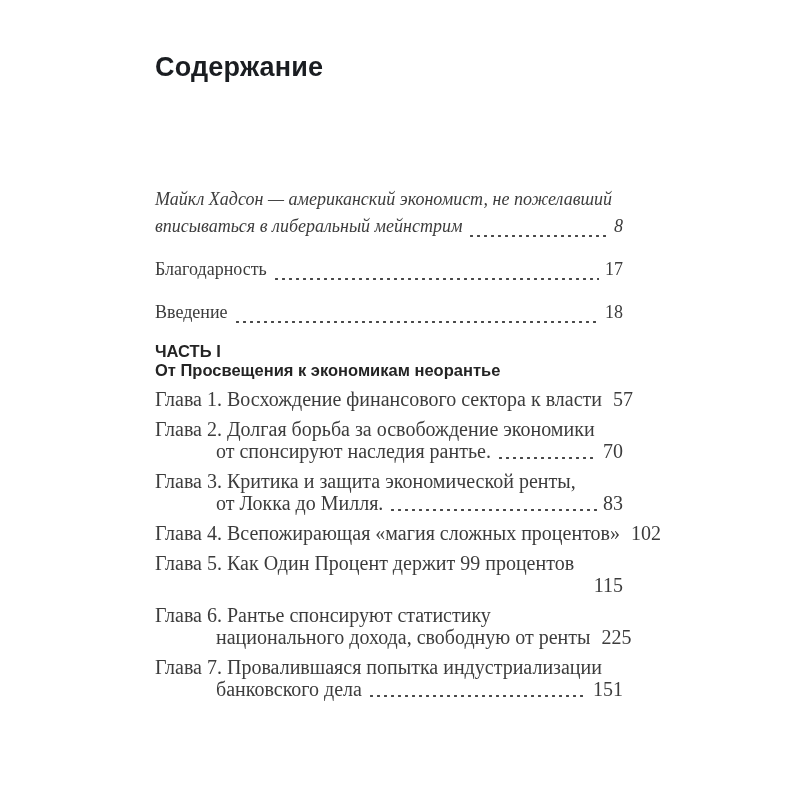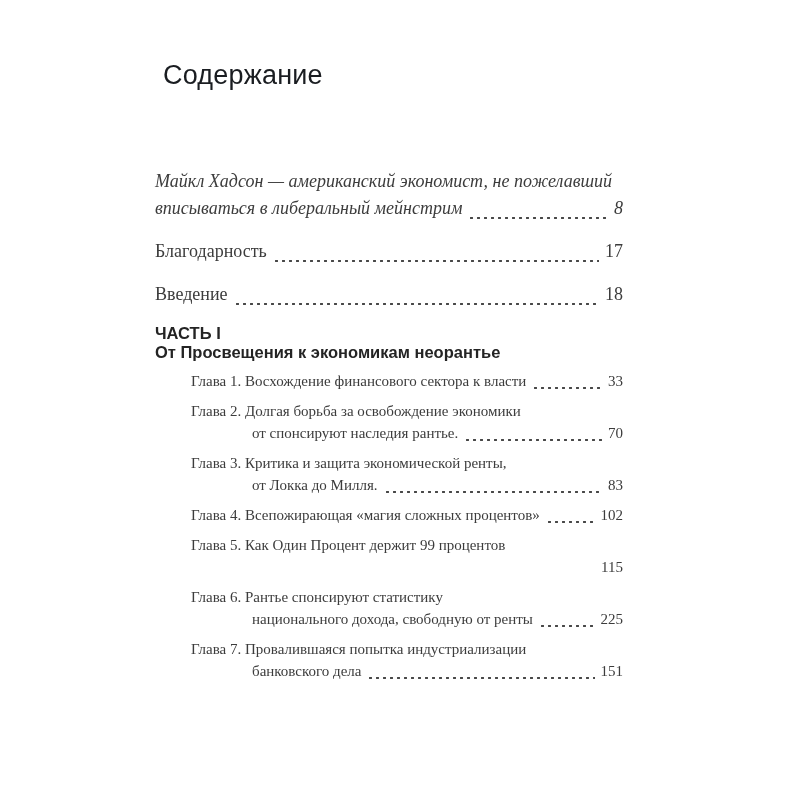--- a/index.html
+++ b/index.html
@@ -16,30 +16,30 @@
     -webkit-font-smoothing: antialiased;
   }
   .page {
     position: relative;
     box-sizing: border-box;
     width: 468px;
     margin-left: 155px;
     padding-top: 52px;
   }
   .title {
-    margin: 8px;
+    margin: 0;
     font-family: "Liberation Sans", "DejaVu Sans", sans-serif;
-    font-weight: normal;
+    font-weight: bold;
     font-size: 27px;
     line-height: 30px;
     letter-spacing: 0.2px;
     color: #1a1d21;
   }
   .front-matter {
-    margin-top: 78px;
+    margin-top: 104px;
   }
   .entry {
     font-size: 18px;
     line-height: 27px;
   }
   .front-matter .entry {
     margin-bottom: 16px;
   }
   .entry.italic {
     font-style: italic;
@@ -75,24 +75,23 @@
   }
   .part {
     margin: 8px 0 8px 0;
     font-family: "Liberation Sans", "DejaVu Sans", sans-serif;
     font-weight: bold;
     font-size: 16.5px;
     line-height: 19px;
     color: #242424;
   }
   .chapters .entry {
-    font-size: 15px;
+    font-size: 20px;
     line-height: 22px;
     margin-bottom: 8px;
-    margin-left: 36px;
   }
   .chapters .line.cont {
     padding-left: 61px;
   }
   .chapters .leaderline.cont {
     padding-left: 61px;
   }
 </style>
 </head>
 <body>
@@ -136,21 +135,21 @@
     <div class="part-label">ЧАСТЬ I</div>
     <div class="part-subtitle">От Просвещения к экономикам неорантье</div>
   </div>
 
   <div class="chapters">
 
     <div class="entry">
       <div class="line leaderline">
         <span class="text">Глава 1. Восхождение финансового сектора к власти</span>
         <span class="leader"></span>
-        <span class="pagenum">33</span>
+        <span class="pagenum">57</span>
       </div>
     </div>
 
     <div class="entry">
       <div class="line">
         <span class="text">Глава 2. Долгая борьба за освобождение экономики</span>
       </div>
       <div class="line leaderline cont">
         <span class="text">от спонсируют наследия рантье.</span>
         <span class="leader"></span>

